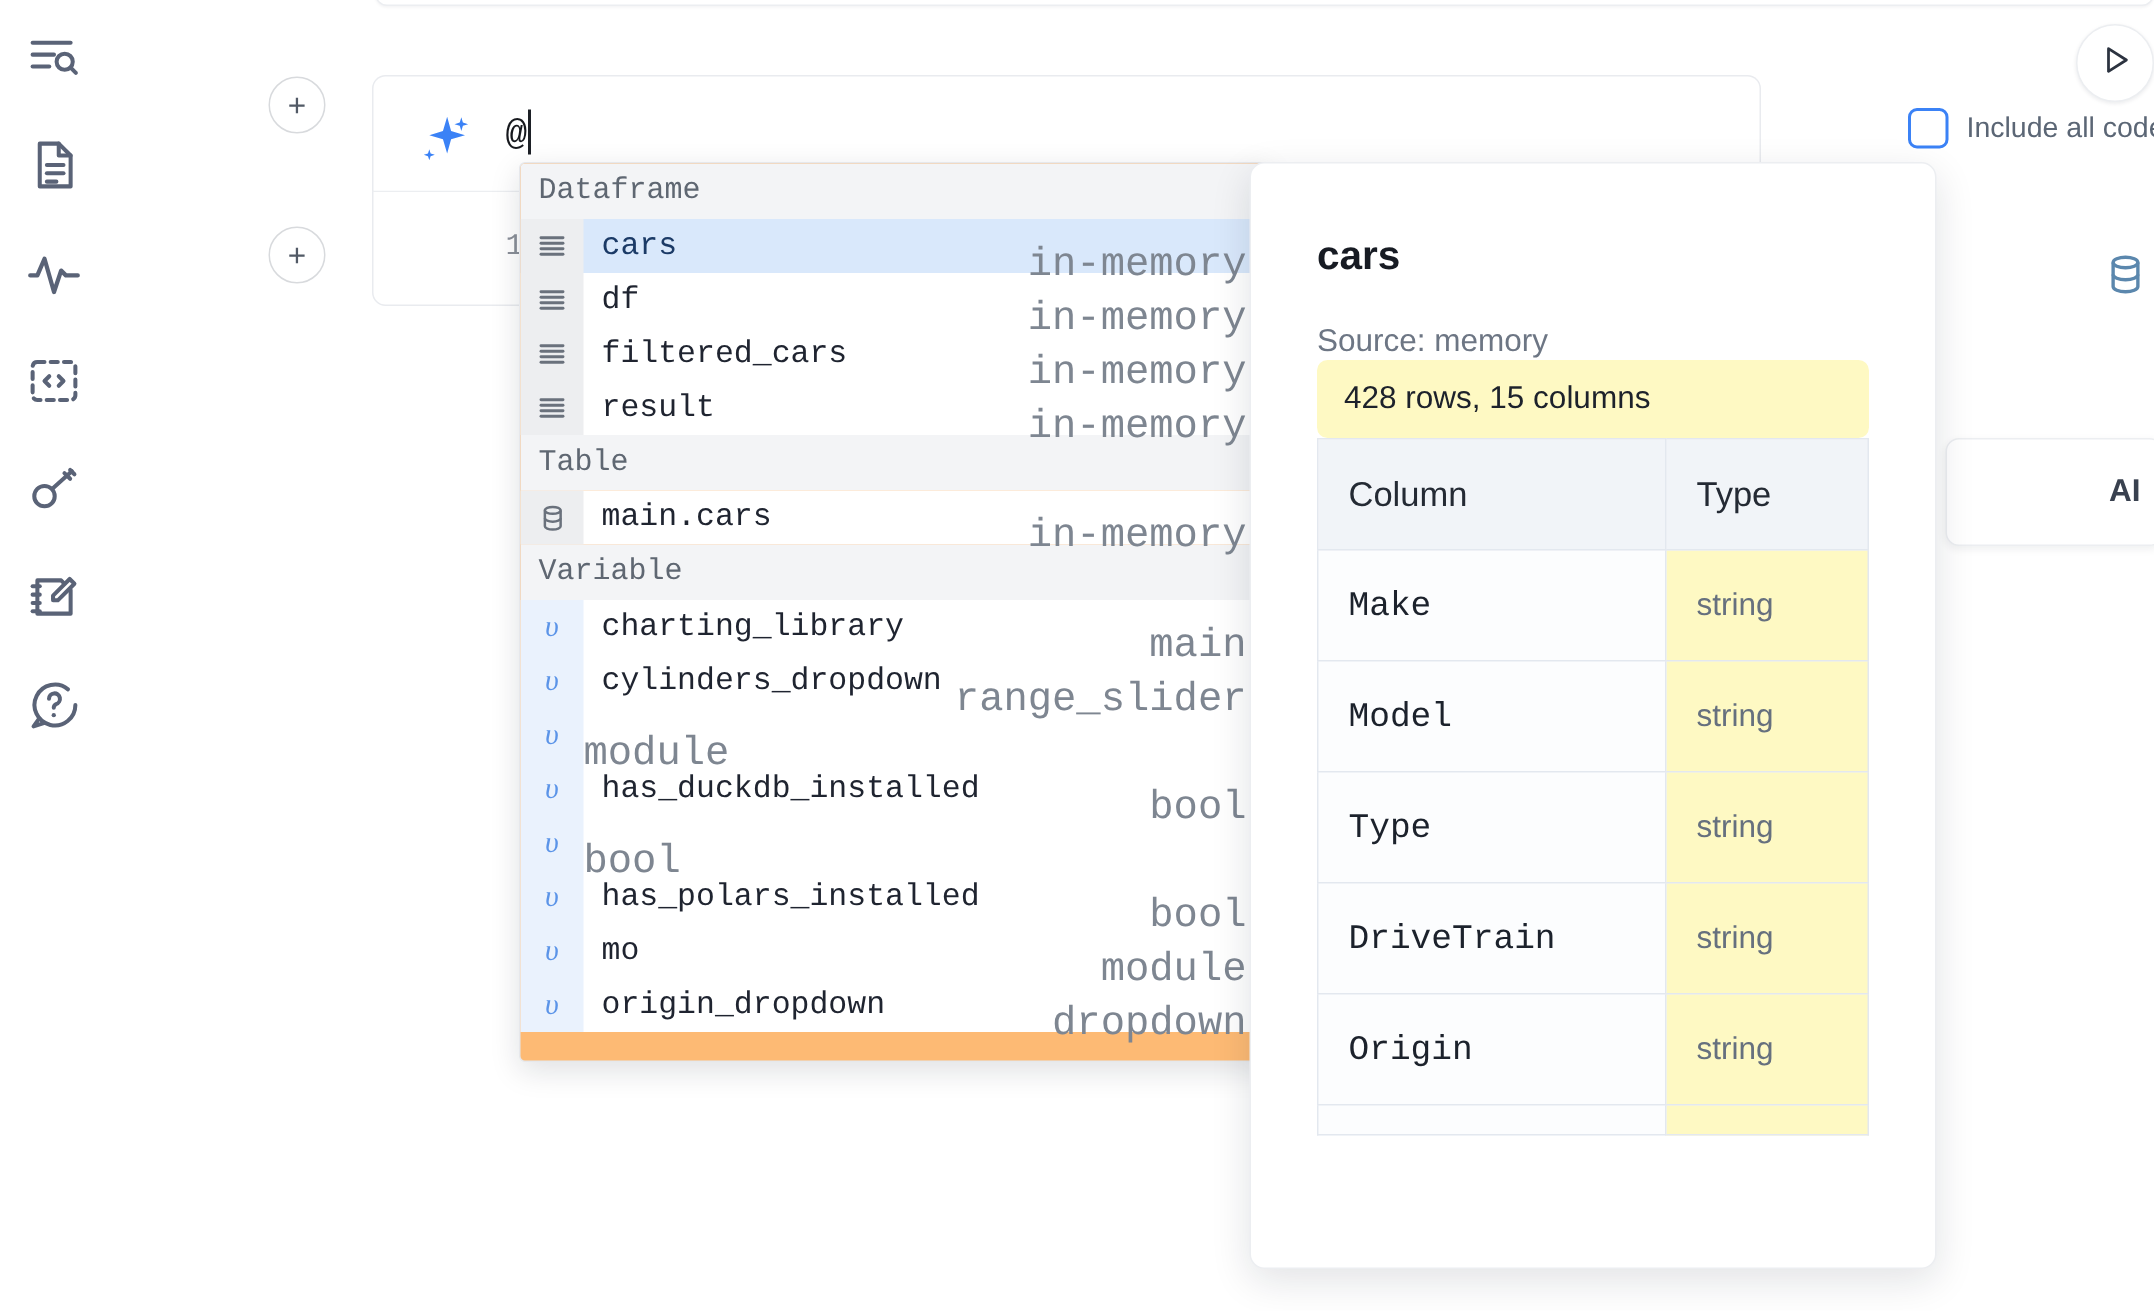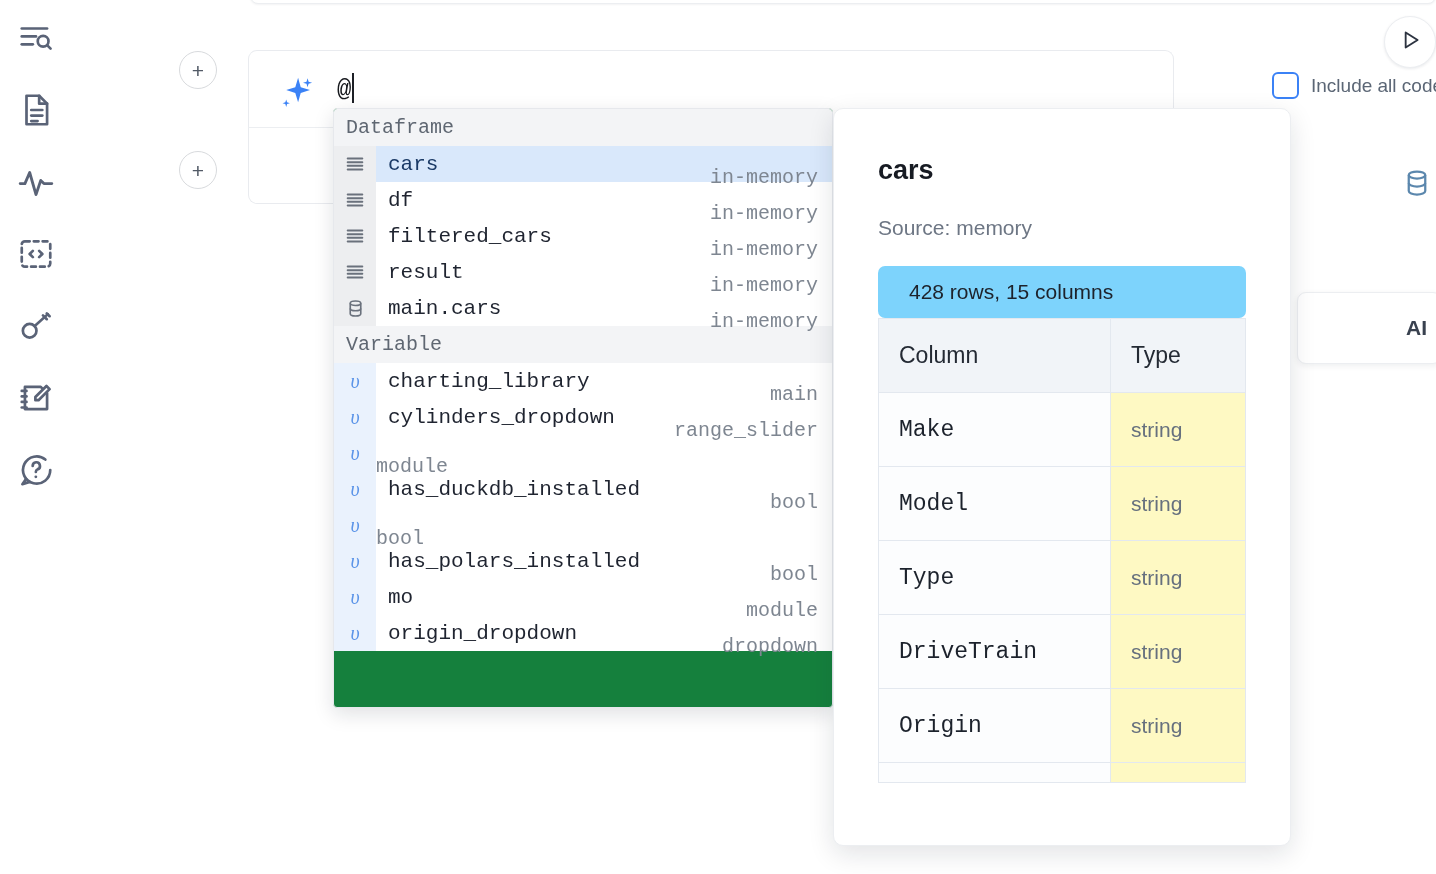--- a/index.html
+++ b/index.html
@@ -104,22 +104,22 @@
     position: absolute; left: 1225px; top: 292px; width: 145px; height: 72px;
     background: #ffffff; border: 1px solid #eceef1; border-radius: 9px;
     box-shadow: 0 2px 6px rgba(15,23,42,0.07);
     display: flex; align-items: center; justify-content: flex-end;
     padding-right: 14px;
     font-size: 21px; font-weight: 600; color: #39414f;
   }
 
   
   .ac {
-    position: absolute; left: 333px; top: 108px; width: 500px; height: 600px;
-    background: #15803d; border: 1px solid #e6e8ec; border-radius: 4px;
+    position: absolute; left: 346px; top: 108px; width: 500px; height: 600px;
+    background: #fdba74; border: 1px solid #e6e8ec; border-radius: 4px;
     box-shadow: 0 6px 20px rgba(15,23,42,0.13);
     overflow: hidden; z-index: 40;
     font-family: "Liberation Mono", monospace;
   }
   .ac-group {
     height: 37px; background: #f3f4f6; color: #5f6772;
     font-size: 20px; display: flex; align-items: center; padding-left: 12px;
   }
   .ac-row {
     height: 36px; display: flex; align-items: center; cursor: pointer;
@@ -131,36 +131,36 @@
     display: flex; align-items: center; justify-content: center;
     background: #edeef0;
   }
   .ac-row.var .ac-icon { background: #eaf2fd; color: #5b94e8; font-style: italic; font-size: 20px; }
   .ac-row.sel .ac-icon { background: #edeef0; }
   .ac-name {
     flex: 1; padding-left: 12px; font-size: 21px; color: #1f2430; white-space: nowrap;
   }
   .ac-row.sel .ac-name { color: #1b3a66; }
   .ac-meta {
-    font-size: 20px; color: #7e8691; padding-right: 14px; white-space: nowrap; margin-top: 26px;
+    font-size: 27px; color: #7e8691; padding-right: 14px; white-space: nowrap; margin-top: 26px;
   }
   .ac-scrollwrap { position: absolute; left: 0; top: 0; right: 0; bottom: 0; }
 
   
   .doc {
     position: absolute; left: 833px; top: 108px; width: 458px; height: 738px;
     background: #ffffff; border: 1px solid #eceef1; border-radius: 10px;
     box-shadow: 0 8px 26px rgba(15,23,42,0.12);
     overflow: hidden; z-index: 50; padding: 46px 44px 0 44px;
   }
   .doc-title { font-size: 27px; font-weight: 700; color: #171b23; }
   .doc-source { margin-top: 30px; font-size: 21px; color: #6d7684; }
   .doc-shape {
-    margin-top: 26px; background: #7dd3fc; border-radius: 7px;
-    padding: 14px 31px; font-size: 21px; color: #1d222b;
+    background: #fef9c3; border-radius: 7px;
+    padding: 14px 18px; font-size: 21px; color: #1d222b;
   }
   .doc-table { width: 368px; border-collapse: collapse; }
   .doc-table th, .doc-table td {
     border: 1px solid #e3e8ef; text-align: left; height: 74px;
     padding: 0 20px; vertical-align: middle;
   }
   .doc-table th { background: #f1f4f8; font-weight: 400; font-size: 23px; color: #242a34; }
   .doc-table th.c-col { width: 232px; }
   .doc-table td.c-col {
     font-family: "Liberation Mono", monospace; font-size: 23px; color: #1c222c;
@@ -346,20 +346,21 @@
             <svg width="22" height="22" viewBox="0 0 24 24" stroke="#6a717c" stroke-width="2.1" stroke-linecap="round">
               <line x1="4" y1="6" x2="20" y2="6"></line>
               <line x1="4" y1="10" x2="20" y2="10"></line>
               <line x1="4" y1="14" x2="20" y2="14"></line>
               <line x1="4" y1="18" x2="20" y2="18"></line>
             </svg>
           </span>
           <span class="ac-name">result</span>
           <span class="ac-meta">in-memory</span>
         </div>
+        <div class="ac-group">Table</div>
         <div class="ac-row">
           <span class="ac-icon">
             <svg width="21" height="21" viewBox="0 0 24 24" fill="none" stroke="#6a717c" stroke-width="1.9">
               <ellipse cx="12" cy="6" rx="6" ry="2.6"></ellipse>
               <path d="M6 6v12c0 1.44 2.7 2.6 6 2.6s6-1.16 6-2.6V6"></path>
               <path d="M6 12c0 1.44 2.7 2.6 6 2.6s6-1.16 6-2.6"></path>
             </svg>
           </span>
           <span class="ac-name">main.cars</span>
           <span class="ac-meta">in-memory</span>

